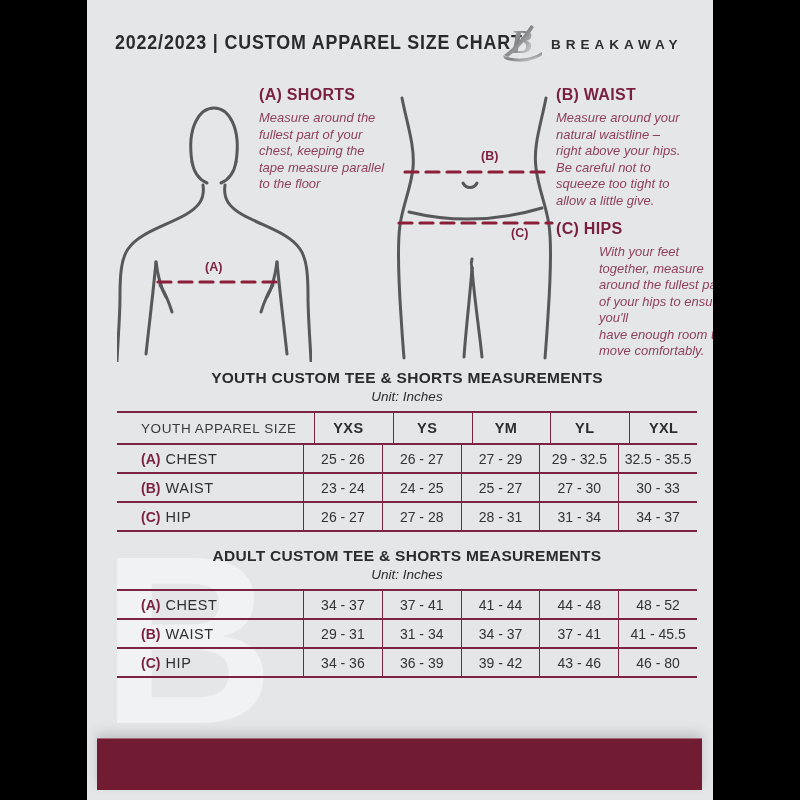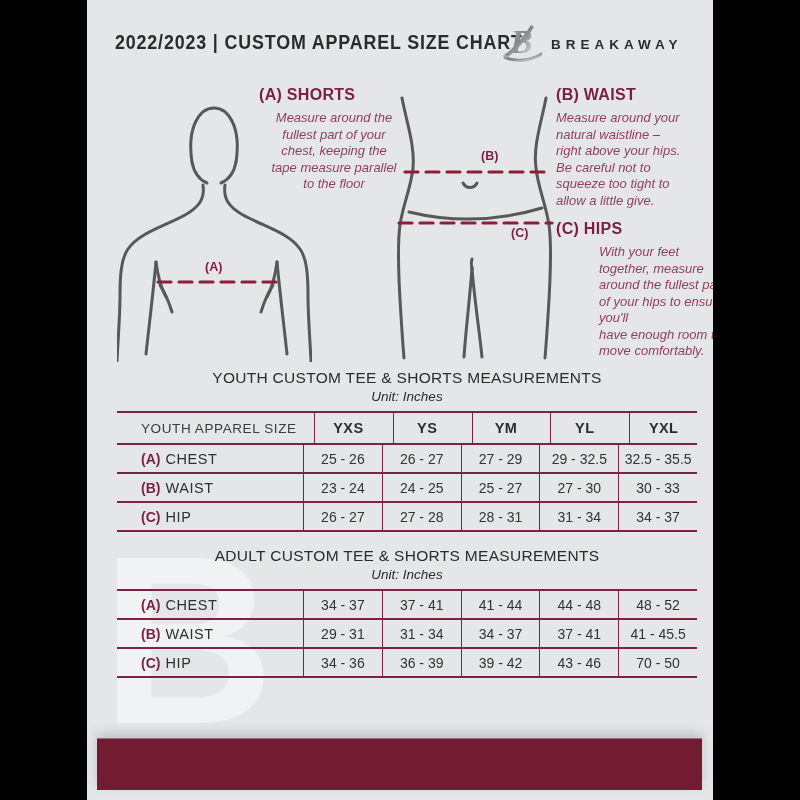--- a/index.html
+++ b/index.html
@@ -52,21 +52,21 @@
     position:absolute;font-size:16px;font-weight:bold;color:var(--maroon);
     letter-spacing:0.3px;white-space:nowrap;z-index:2;
   }
   .sec-body{
     position:absolute;width:170px;font-size:13px;font-style:italic;
     color:var(--maroon-desc);line-height:16.5px;white-space:pre-line;z-index:2;
   }
   
   .tbl-title{
     position:absolute;left:30px;width:580px;text-align:center;
-    font-size:15.5px;font-weight:normal;color:#2b2b2b;letter-spacing:0.3px;
+    font-size:15.5px;font-weight:bold;color:#2b2b2b;letter-spacing:0.3px;
   }
   .tbl-unit{
     position:absolute;left:30px;width:580px;text-align:center;
     font-size:13.5px;font-style:italic;color:#2b2b2b;
   }
   
   .size-table{
     position:absolute;left:30px;width:580px;
     border-top:2px solid var(--maroon-line);
   }
@@ -145,21 +145,21 @@
       <path d="M18,116 Q84,132 151,112"></path>
       <path d="M8,127 H161" stroke="#8b1f3a" stroke-width="3.2" stroke-dasharray="13 8"></path>
       <path d="M81,172 C79,200 75,232 73,261"></path>
       <path d="M81,172 C83,200 88,232 91,261"></path>
       <path d="M81,163 C80,166 80,169 81,172"></path>
     </svg>
     <span class="fig-label" style="left:394px;top:149px;">(B)</span>
     <span class="fig-label" style="left:424px;top:226px;">(C)</span>
 
     <div class="sec-head" style="left:172px;top:86px;">(A) SHORTS</div>
-    <div class="sec-body" style="left:172px;top:110px;width:150px;text-align:center;">Measure around the
+    <div class="sec-body" style="left:172px;top:110px;width:150px;">Measure around the
 fullest part of your
 chest, keeping the
 tape measure parallel
 to the floor</div>
 
     <div class="sec-head" style="left:469px;top:86px;">(B) WAIST</div>
     <div class="sec-body" style="left:469px;top:110px;">Measure around your
 natural waistline –
 right above your hips.
 Be careful not to
@@ -248,20 +248,20 @@
         </div>
         <div class="trow">
           <div class="tcell tlabel">
             <span class="prefix">(C)</span>
             <span class="rowname">HIP</span>
           </div>
           <div class="tcell">34 - 36</div>
           <div class="tcell">36 - 39</div>
           <div class="tcell">39 - 42</div>
           <div class="tcell">43 - 46</div>
-          <div class="tcell">70 - 50</div>
+          <div class="tcell">46 - 80</div>
         </div>
       </div>
 
     <div class="footer-bar"></div>
 
   </div>
 </div>
 
 </body></html>

